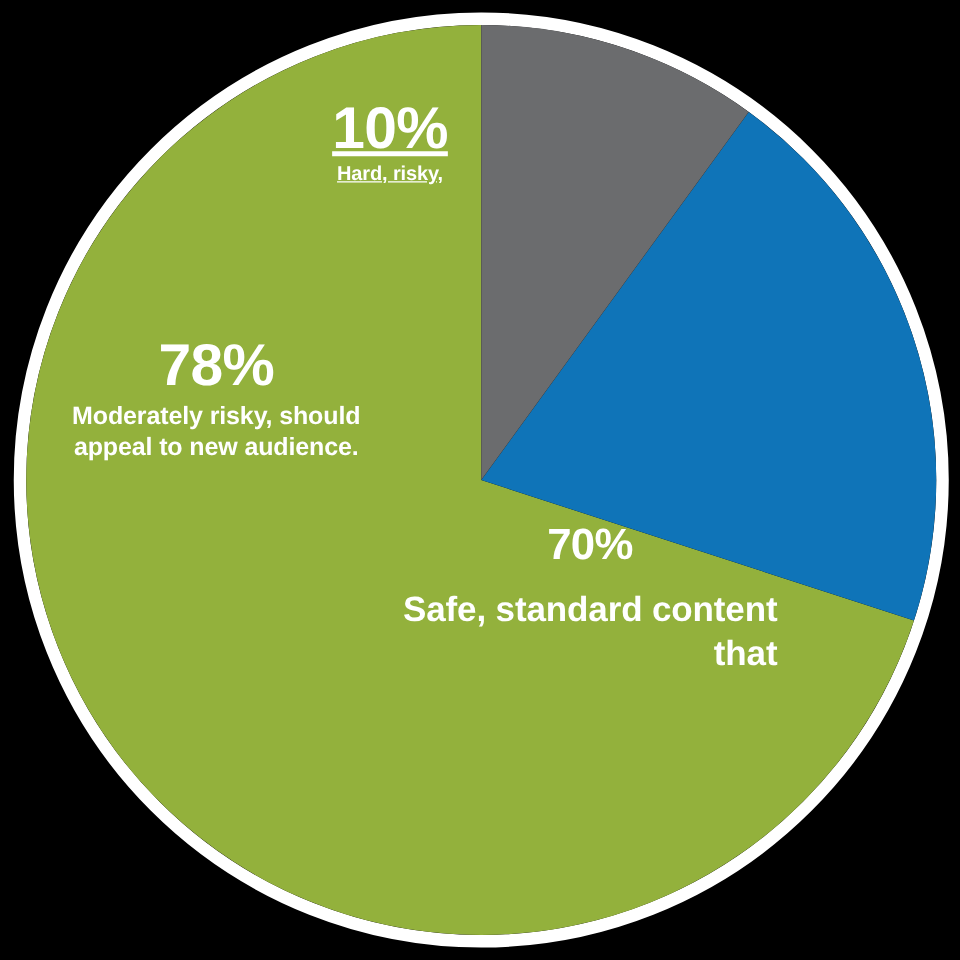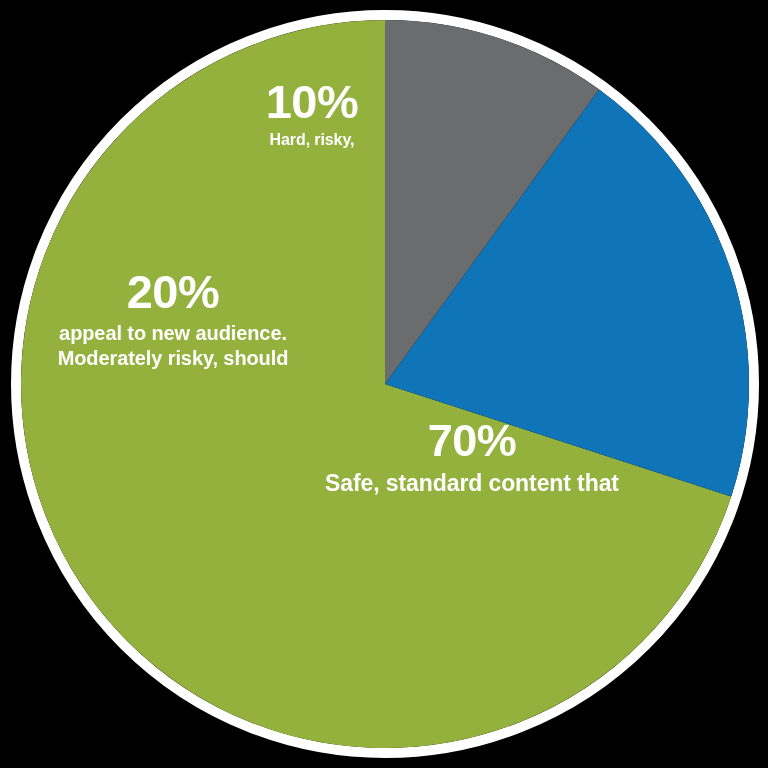--- a/index.html
+++ b/index.html
@@ -43,20 +43,21 @@
     line-height: 1.24;
     display: block;
     letter-spacing: -0.1px;
   }
 
   
   #label-gray {
     left: 212px;
     top: 78px;
     width: 200px;
+    text-decoration: underline;
   }
   #label-gray .pct {
     font-size: 47px;
     margin-bottom: 5px;
   }
   #label-gray .desc {
     font-size: 16px;
   }
 
   
@@ -73,25 +74,26 @@
     font-size: 20px;
   }
 
   
   #label-green {
     left: 322px;
     top: 418px;
     width: 300px;
   }
   #label-green .pct {
-    font-size: 45px;
-    margin-bottom: 6px;
+    font-size: 35px;
+    margin-bottom: 18px;
   }
   #label-green .desc {
-    font-size: 23px;
+    font-size: 28px;
+    text-align: right;
   }
 </style>
 </head>
 <body>
 
 <div id="chart-root" style="background: rgb(0, 0, 0);">
 
   <svg id="pie-svg" width="768" height="768" viewBox="0 0 768 768">
 
     <circle cx="385" cy="384" r="369" fill="none" stroke="#FFFFFF" stroke-width="10"></circle>
@@ -102,23 +104,23 @@
 
     <path d="M 385 384 L 598.95 89.52 A 364 364 0 0 0 385.00 20.00 Z" fill="#6B6C6E"></path>
   </svg>
 
   <div class="slice-label" id="label-gray">
     <span class="pct">10%</span>
     <span class="desc">Hard, risky,</span>
   </div>
 
   <div class="slice-label" id="label-blue">
-    <span class="pct">20%</span>
+    <span class="pct">78%</span>
+    <span class="desc">Moderately risky, should</span>
     <span class="desc">appeal to new audience.</span>
-    <span class="desc">Moderately risky, should</span>
   </div>
 
   <div class="slice-label" id="label-green">
     <span class="pct">70%</span>
     <span class="desc">Safe, standard content that</span>
   </div>
 
 </div>
 
 </body></html>

